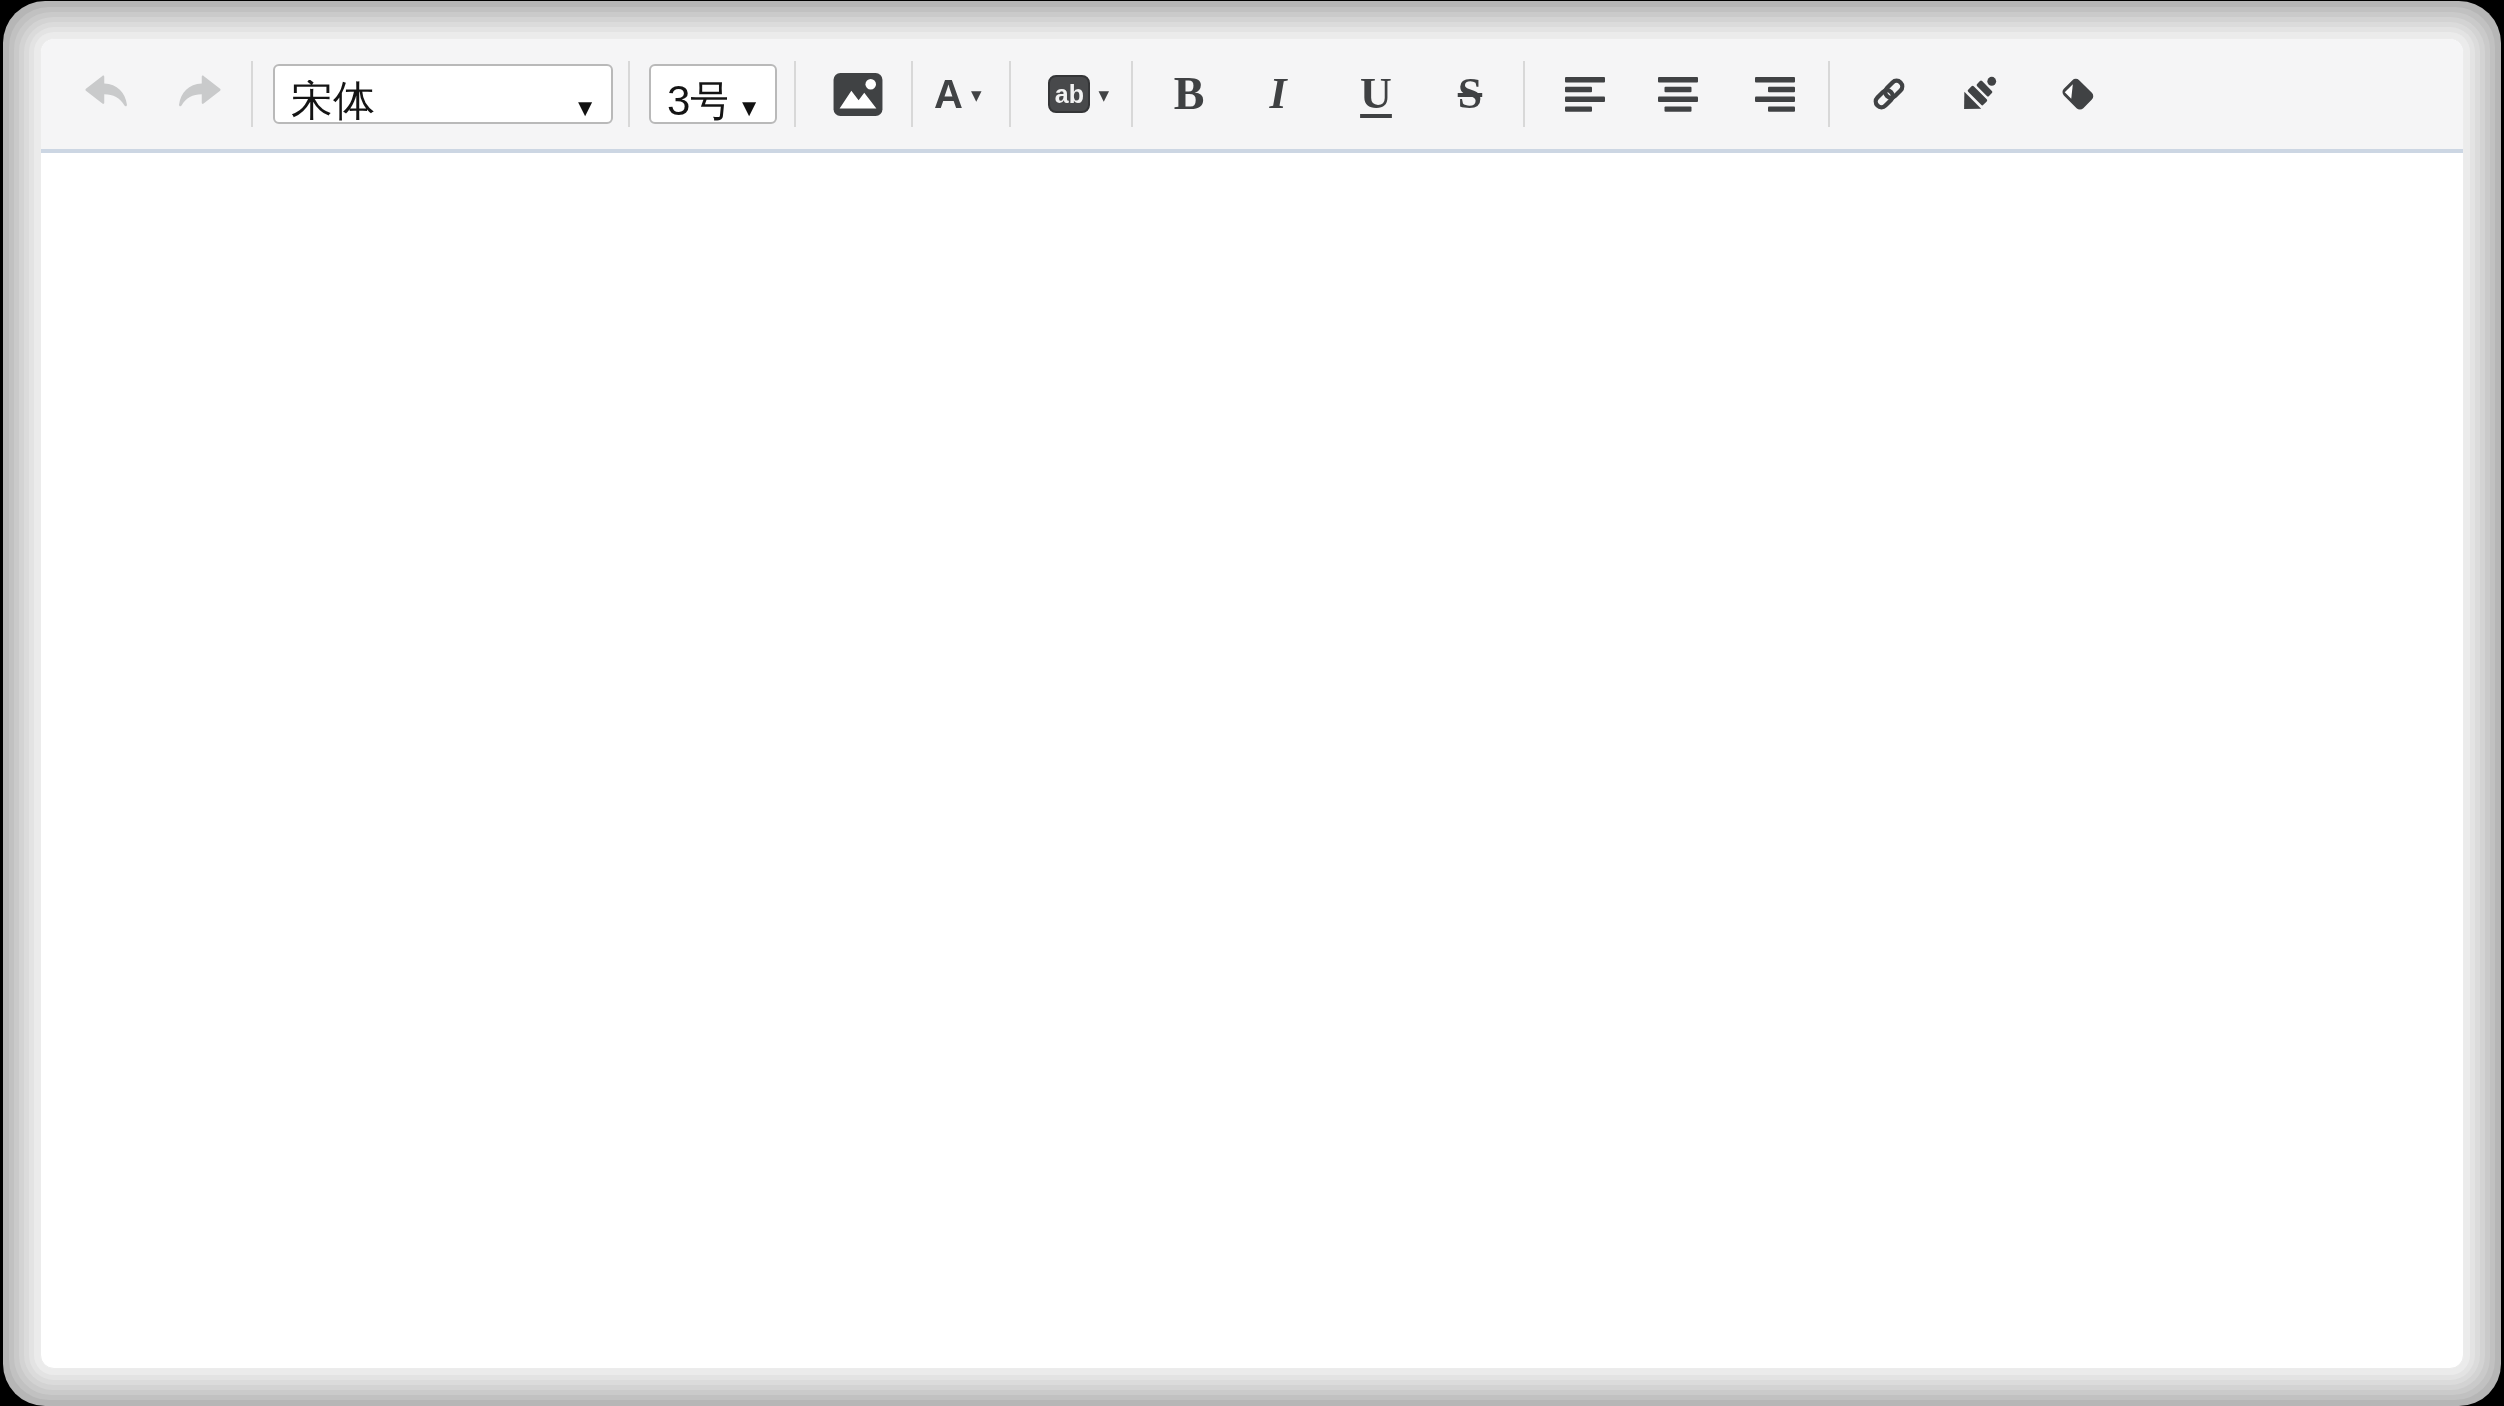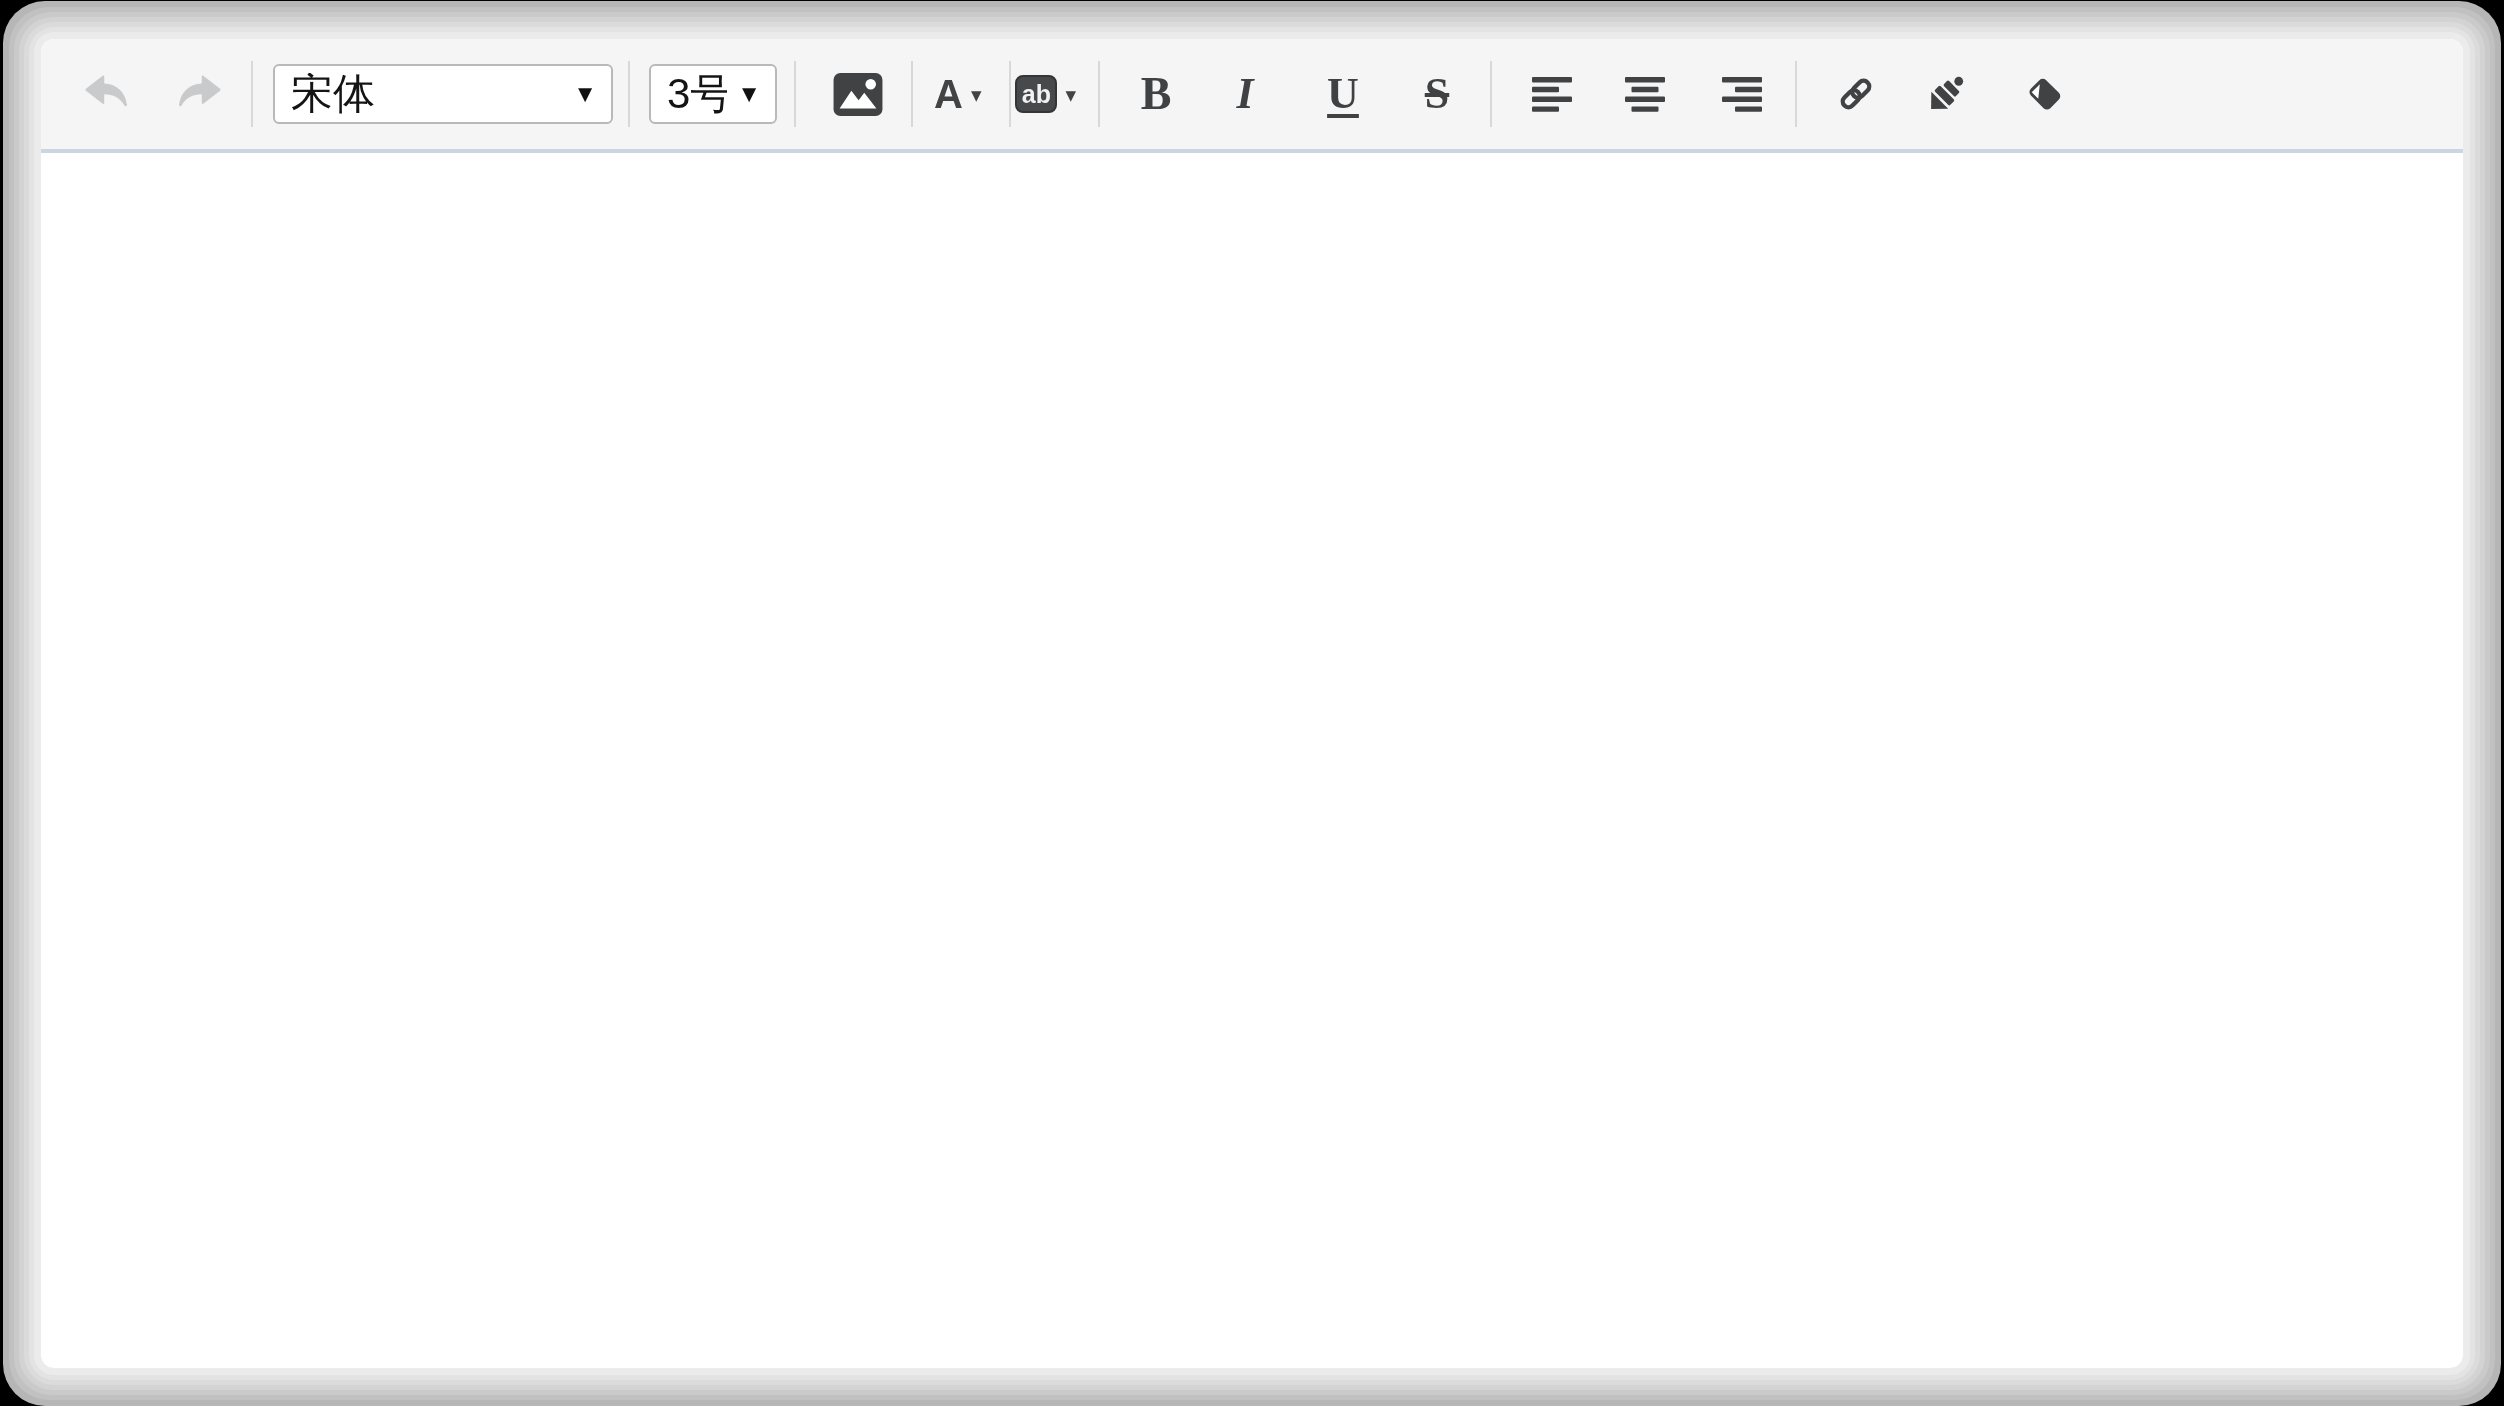--- a/index.html
+++ b/index.html
@@ -54,21 +54,21 @@
   .ico-disabled { fill: #c9cacb; }
   .ico-stroke { stroke: #404244; fill: none; }
 
   
   .tb-select {
     height: 60px;
     background: #ffffff;
     border: 2px solid #b9b9b9;
     border-radius: 6px;
     display: flex;
-    align-items: center;
+    align-items: flex-end;
     padding: 0 14px 0 16px;
     cursor: pointer;
     color: #141414;
   }
   .tb-select .sel-value {
     font-size: 42px;
     line-height: 1;
     flex: 1;
     overflow: hidden;
   }
@@ -124,21 +124,21 @@
   .m-redo   { margin-left: 40px; width: 50px; }
   .m-sep1   { margin-left: 28px; }
   .m-font   { margin-left: 20px; width: 340px; }
   .m-sep2   { margin-left: 15px; }
   .m-size   { margin-left: 19px; width: 128px; }
   .m-sep3   { margin-left: 17px; }
   .m-img    { margin-left: 36px; width: 52px; }
   .m-sep4   { margin-left: 27px; }
   .m-color  { margin-left: 21px; }
   .m-sep5   { margin-left: 28px; }
-  .m-hl     { margin-left: 4px; }
+  .m-hl     { margin-left: 37px; }
   .m-sep6   { margin-left: 22px; }
   .m-b      { margin-left: 40px; width: 32px; }
   .m-i      { margin-left: 60px; width: 26px; }
   .m-u      { margin-left: 66px; width: 38px; }
   .m-s      { margin-left: 54px; width: 42px; }
   .m-sep7   { margin-left: 32px; }
   .m-al     { margin-left: 40px; width: 40px; }
   .m-ac     { margin-left: 53px; width: 40px; }
   .m-ar     { margin-left: 57px; width: 40px; }
   .m-sep8   { margin-left: 33px; }

